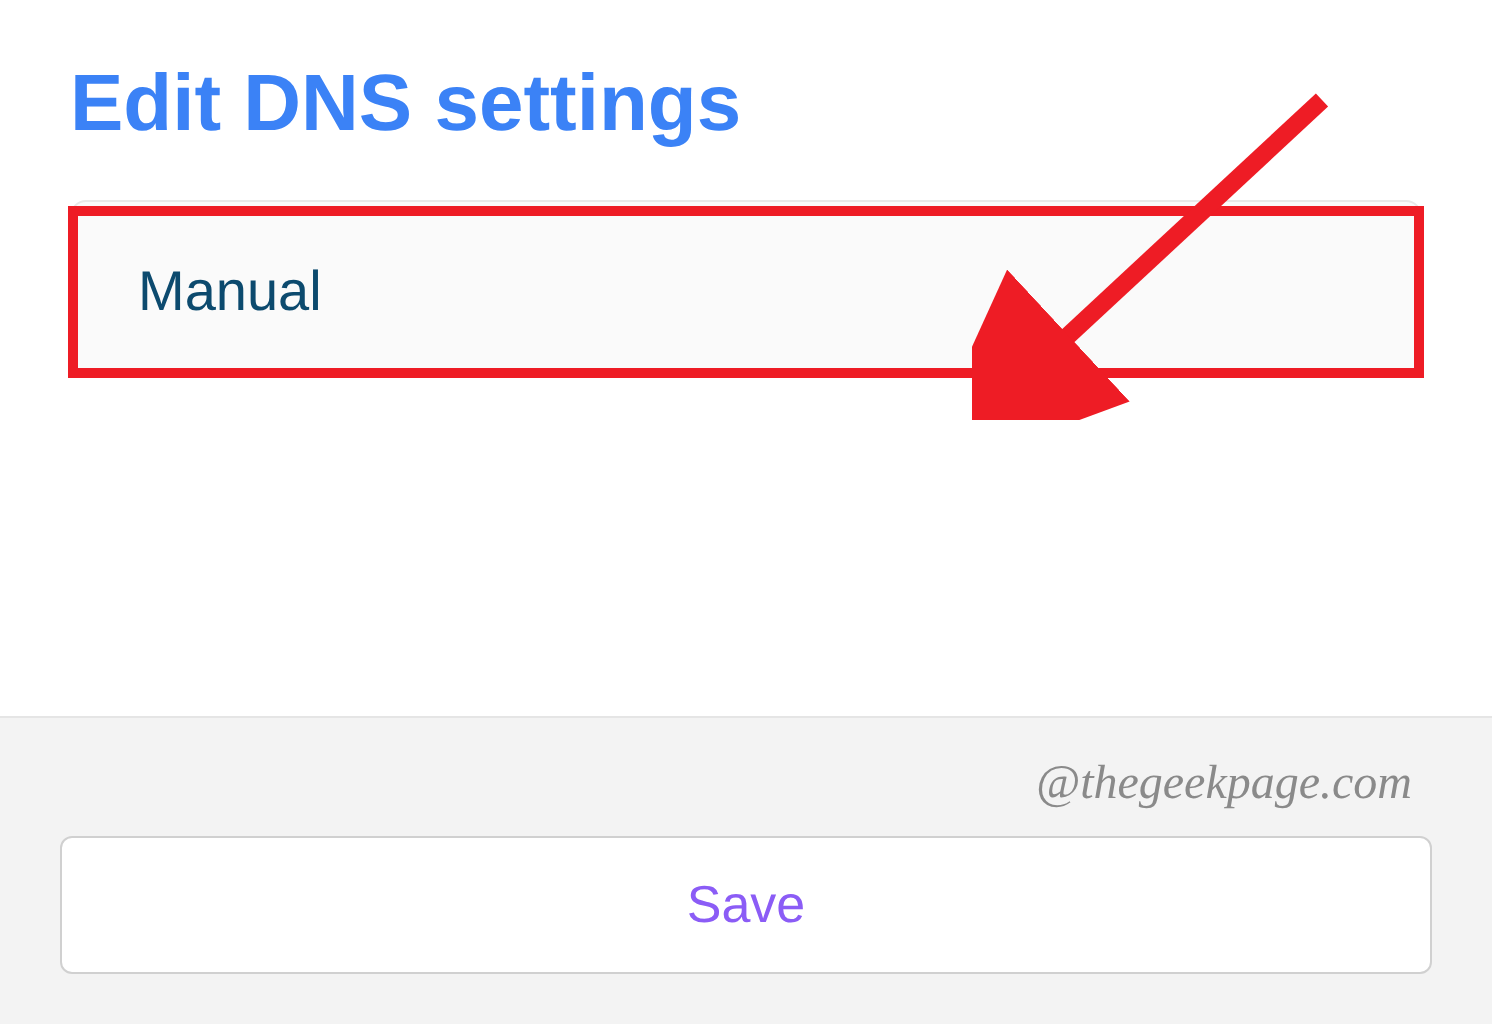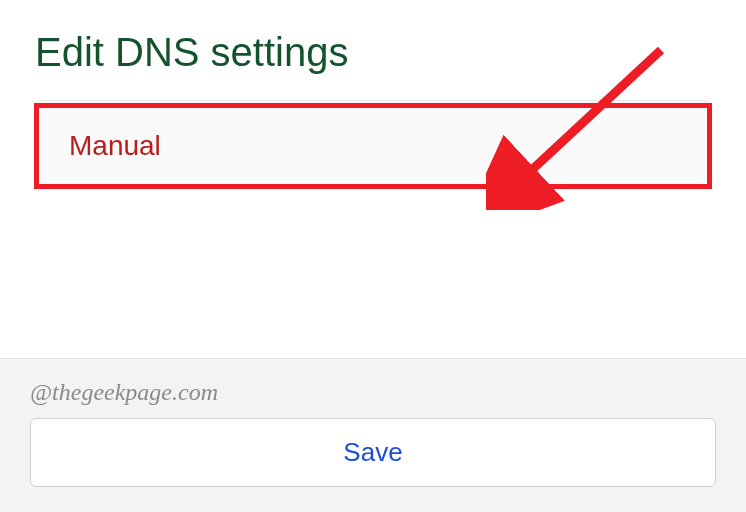--- a/index.html
+++ b/index.html
@@ -13,22 +13,22 @@
       width: 746px;
       height: 512px;
       position: relative;
       overflow: hidden;
     }
     .dialog {
       padding: 30px 35px 0 35px;
     }
     .title {
       font-size: 40px;
-      font-weight: 400;
-      color: #14532d;
+      font-weight: 700;
+      color: #3b82f6;
       margin-bottom: 25px;
     }
     .dropdown-container {
       background: #fafafa;
       border: 1px solid #e8e8e8;
       border-radius: 8px;
       overflow: visible;
       position: relative;
     }
     .option {
@@ -57,61 +57,61 @@
       padding-left: 30px;
     }
     .option-manual-row {
       padding: 0;
     }
     .highlight-box {
       border: 5px solid #ee1c25;
       margin: 2px -2px -2px -2px;
       padding: 22px 22px 22px 30px;
       font-size: 28px;
-      color: #b91c1c;
+      color: #0c4a6e;
       position: relative;
       z-index: 2;
     }
     .arrow-container {
       position: absolute;
       top: 40px;
       right: 60px;
       z-index: 10;
       pointer-events: none;
     }
     .footer-bar {
       position: absolute;
       bottom: 0;
       left: 0;
       right: 0;
       background: #f3f3f3;
       border-top: 1px solid #e5e5e5;
       padding: 20px 30px 25px 30px;
     }
     .watermark {
-      text-align: left;
+      text-align: right;
       font-size: 24px;
       color: #8a8a8a;
       font-style: italic;
       font-family: Georgia, serif;
       margin-bottom: 12px;
       margin-right: 10px;
     }
     .button-row {
       display: flex;
       gap: 20px;
     }
     .btn {
       flex: 1;
       background: #ffffff;
       border: 1px solid #d0d0d0;
       border-radius: 6px;
       padding: 18px 0;
       font-size: 26px;
-      color: #1d4ed8;
+      color: #8b5cf6;
       cursor: pointer;
       font-family: inherit;
     }
   </style>
 </head>
 <body>
 
 <div class="dialog">
   <h1 class="title">Edit DNS settings</h1>
 

